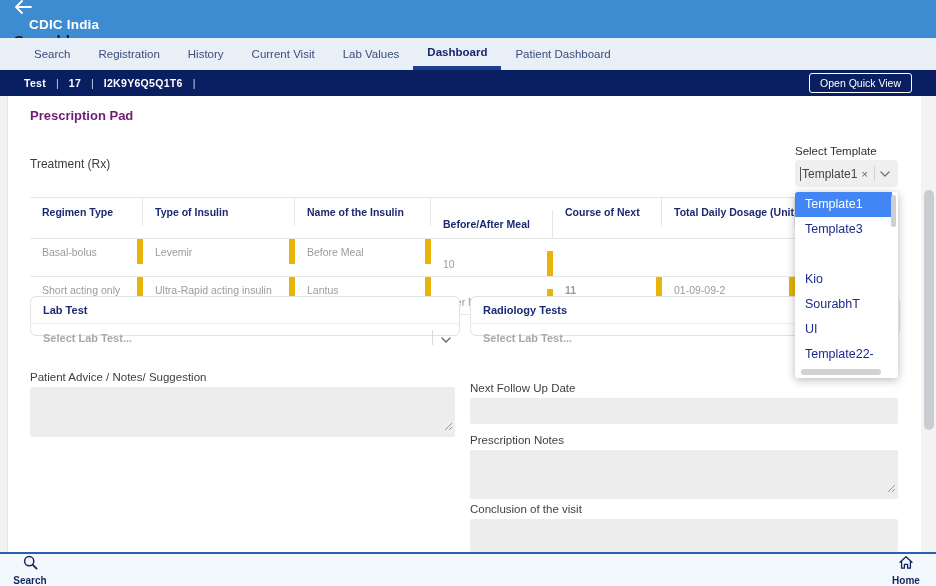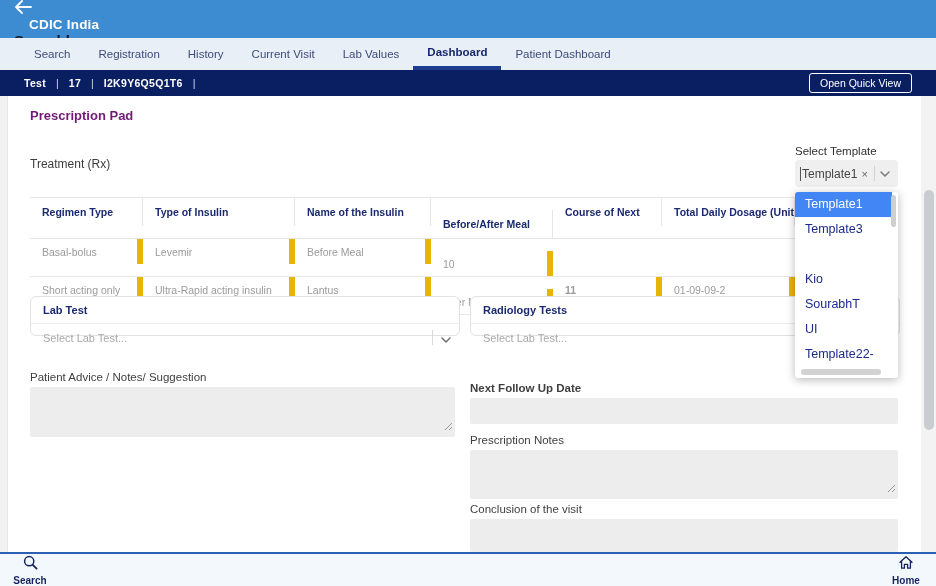--- a/index.html
+++ b/index.html
@@ -90,27 +90,27 @@
   .rx-body .rx-cell { height:25px; font-size:10.5px; color:#9b9b9b; }
   .rx-row .rx-cell:first-child { border-left:none; }
   
   .card {
     position:absolute; top:200px; width:430px; height:40px;
     border:1px solid #e2e2e2; border-radius:6px; background:#fff;
   }
   .card-lab { left:30px; }
   .card-rad { left:470px; }
   .card-title { height:27px; display:flex; align-items:center; padding-left:12px; font-size:11px; font-weight:bold; color:#1b2a70; border-bottom:1px solid #ededed; }
-  .card-select { height:27px; display:flex; align-items:center; padding:0 8px 0 12px; cursor:pointer; }
+  .card-select { height:27px; display:flex; align-items:center; padding:0 8px 0 12px; cursor:pointer;font-weight:bold; }
   .card-placeholder { font-size:11px; color:#a9a9a9; flex:1; }
   .card-vdiv { width:1px; height:15px; background:#d9d9d9; margin-right:8px; }
   
   .fld-label { position:absolute; font-size:11.5px; color:#3f3f3f; }
   .lbl-advice { left:30px; top:275px; }
-  .lbl-followup { left:470px; top:286px;font-weight:bold; }
+  .lbl-followup { left:470px; top:286px; }
   .lbl-notes { left:470px; top:338px; }
   .lbl-conclusion { left:470px; top:407px; }
   .gray-box { position:absolute; background:#ededed; border-radius:2px; }
   .box-advice { left:30px; top:291px; width:425px; height:50px; }
   .box-followup { left:470px; top:302px; width:428px; height:26px; }
   .box-notes { left:470px; top:354px; width:428px; height:49px; }
   .box-conclusion { left:470px; top:423px; width:428px; height:33px; }
   .resize-grip { position:absolute; right:2px; bottom:2px; }
   
   .bottombar {

